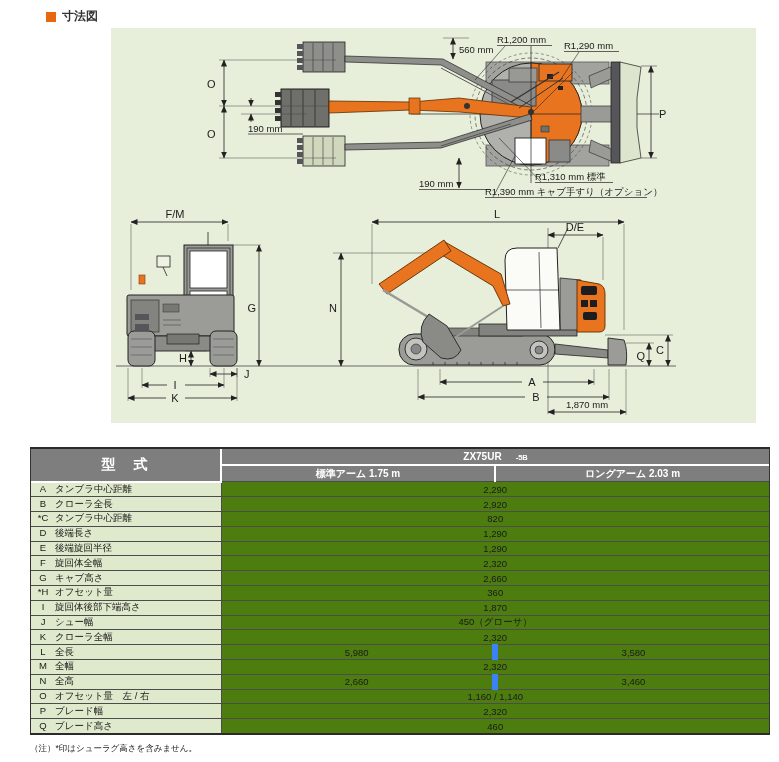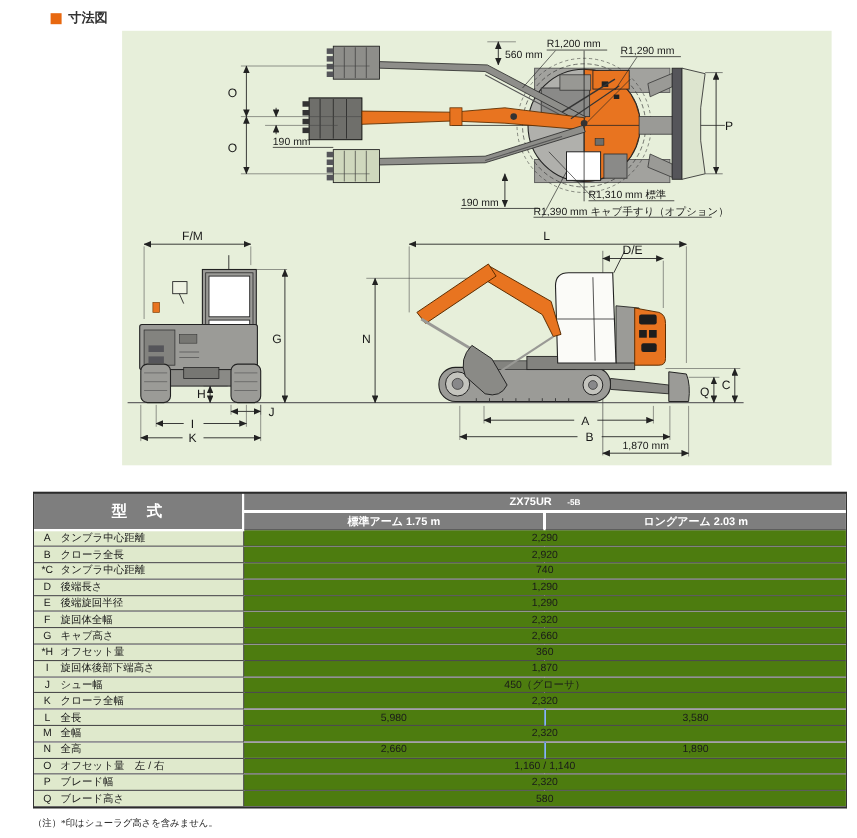--- a/index.html
+++ b/index.html
@@ -18,22 +18,22 @@
   thead tr:first-child td{border-top:none;}
   thead tr:last-child td{border-bottom:none;}
   thead td:first-child{border-left:none;}
   thead td:last-child{border-right:none;}
   thead td.model-h{font-size:14px;letter-spacing:2px;margin-left:26px;}
   .suffix{font-size:7.5px;font-weight:bold;margin-left:14px;}
   tbody td{border-top:1px solid #4c4c4c;height:13.8px;}
   tbody td.lc{background:#dfe9cc;text-align:left;border-right:1px solid #4c4c4c;margin-top:43px;}
   .rk{display:inline-block;width:24px;text-align:center;}
   tbody td.vc{text-align:center;background:#4d7c0f;}
-  tbody td.v1{border-right:1px solid #3b82f6;}
-  .note{position:absolute;left:30px;top:743px;font-size:8.5px;color:#222;font-family:Liberation Serif, serif;}
+  tbody td.v1{border-right:6px solid #3b82f6;}
+  .note{position:absolute;left:30px;top:743px;font-size:8.5px;color:#222;}
   svg text{font-family:"Liberation Sans","DejaVu Sans",sans-serif;fill:#1a1a1a;font-size:9.5px;}
   svg text.big{font-size:11px;}
 </style>
 </head>
 <body>
 
 <div class="page">
 
   <div class="sec-head" style="left:30px;top:8px">
     <span class="sq"></span>
@@ -329,21 +329,21 @@
           <tr>
             <td class="lc"><span class="rk">A</span><span>タンブラ中心距離</span></td>
             <td class="vc" colspan="2">2,290</td>
           </tr>
           <tr>
             <td class="lc"><span class="rk">B</span><span>クローラ全長</span></td>
             <td class="vc" colspan="2">2,920</td>
           </tr>
           <tr>
             <td class="lc"><span class="rk">*C</span><span>タンブラ中心距離</span></td>
-            <td class="vc" colspan="2">740</td>
+            <td class="vc" colspan="2">820</td>
           </tr>
           <tr>
             <td class="lc"><span class="rk">D</span><span>後端長さ</span></td>
             <td class="vc" colspan="2">1,290</td>
           </tr>
           <tr>
             <td class="lc"><span class="rk">E</span><span>後端旋回半径</span></td>
             <td class="vc" colspan="2">1,290</td>
           </tr>
           <tr>
@@ -375,33 +375,33 @@
             <td class="vc v1">5,980</td>
             <td class="vc">3,580</td>
           </tr>
           <tr>
             <td class="lc"><span class="rk">M</span><span>全幅</span></td>
             <td class="vc" colspan="2">2,320</td>
           </tr>
           <tr>
             <td class="lc"><span class="rk">N</span><span>全高</span></td>
             <td class="vc v1">2,660</td>
-            <td class="vc">1,890</td>
+            <td class="vc">3,460</td>
           </tr>
           <tr>
             <td class="lc"><span class="rk">O</span><span>オフセット量　左 / 右</span></td>
             <td class="vc" colspan="2">1,160 / 1,140</td>
           </tr>
           <tr>
             <td class="lc"><span class="rk">P</span><span>ブレード幅</span></td>
             <td class="vc" colspan="2">2,320</td>
           </tr>
           <tr>
             <td class="lc"><span class="rk">Q</span><span>ブレード高さ</span></td>
-            <td class="vc" colspan="2">580</td>
+            <td class="vc" colspan="2">460</td>
           </tr>
         </tbody>
     </table>
   </div>
 
   <div class="note">（注）*印はシューラグ高さを含みません。</div>
 
 </div>
 
 </body></html>

